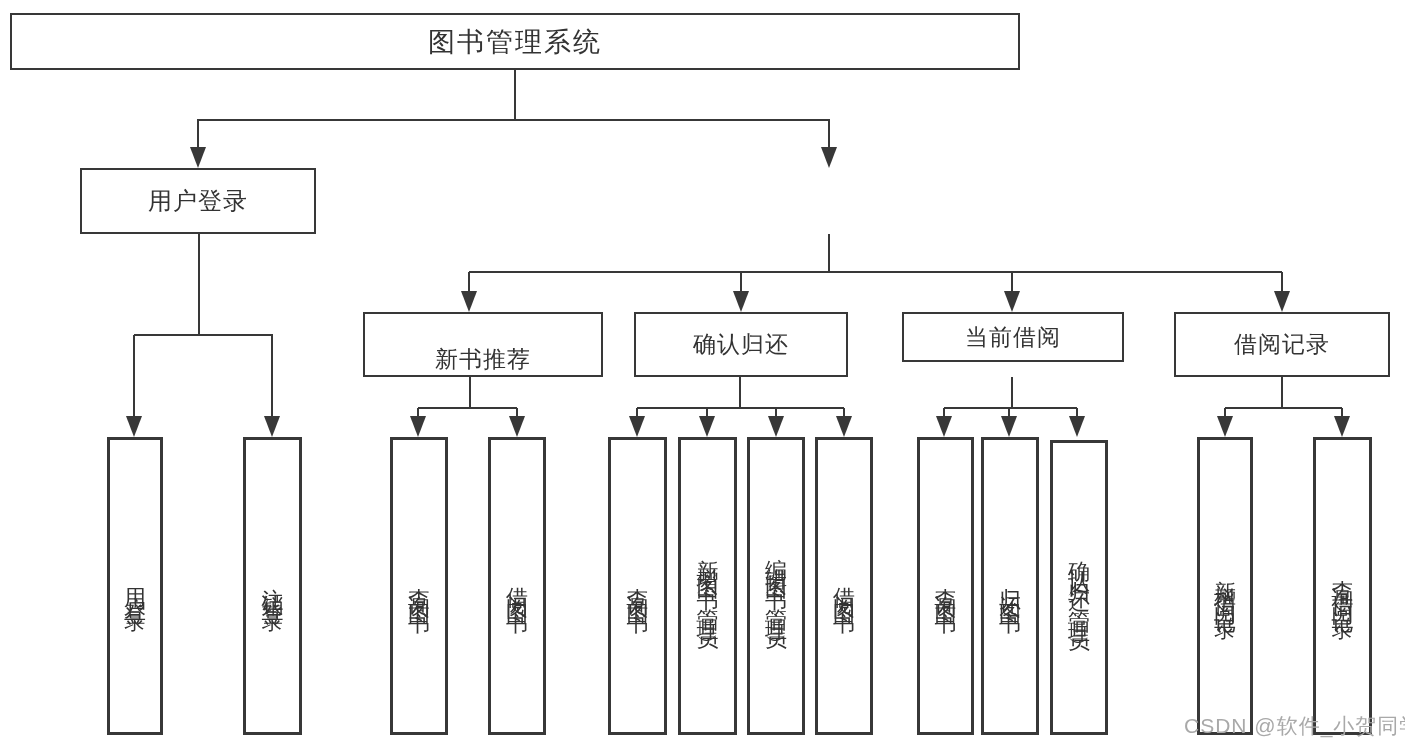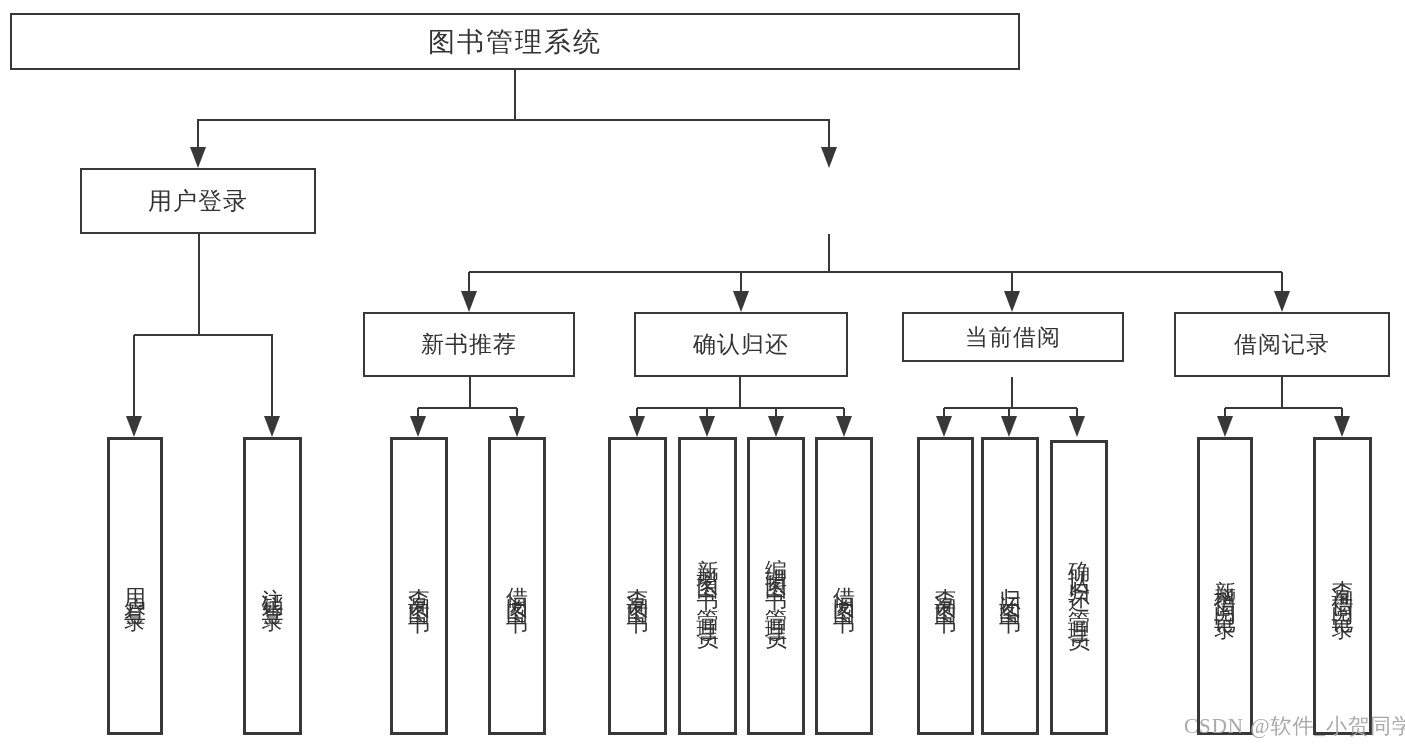--- a/index.html
+++ b/index.html
@@ -5,21 +5,21 @@
   :root{
     --line:#383838;
     --text:#333333;
     --bg:#ffffff;
   }
   html,body{margin:0;padding:0;background:var(--bg);}
   #canvas{
     position:relative;
     width:1405px;height:747px;
     background:var(--bg);
-    font-family:Liberation Serif, serif;
+    font-family:Liberation Sans, sans-serif;
     color:var(--text);
     overflow:hidden;
   }
   .node{
     position:absolute;
     border:2px solid var(--line);
     background:#fff;
     display:flex;align-items:center;justify-content:center;
     box-sizing:border-box;
     text-align:center;
@@ -123,21 +123,21 @@
     </div>
 
   <div class="node root-node" style="left:10px;top:13px;width:1010px;height:57px;">
     <span>图书管理系统</span>
   </div>
 
   <div class="node l2-node" style="left:80px;top:168px;width:236px;height:66px;">
     <span>用户登录</span>
   </div>
 
-  <div class="node l3-node" style="left:363px;top:312px;width:212px;height:65px;">
+  <div class="node l3-node" style="left:363px;top:312px;width:240px;height:65px;align-items:flex-end;">
     <span>新书推荐</span>
   </div>
   <div class="node l3-node" style="left:634px;top:312px;width:214px;height:65px;">
     <span>确认归还</span>
   </div>
   <div class="node l3-node" style="left:902px;top:312px;width:222px;height:50px;text-align:right;">
     <span>当前借阅</span>
   </div>
   <div class="node l3-node" style="left:1174px;top:312px;width:216px;height:65px;">
     <span>借阅记录</span>

